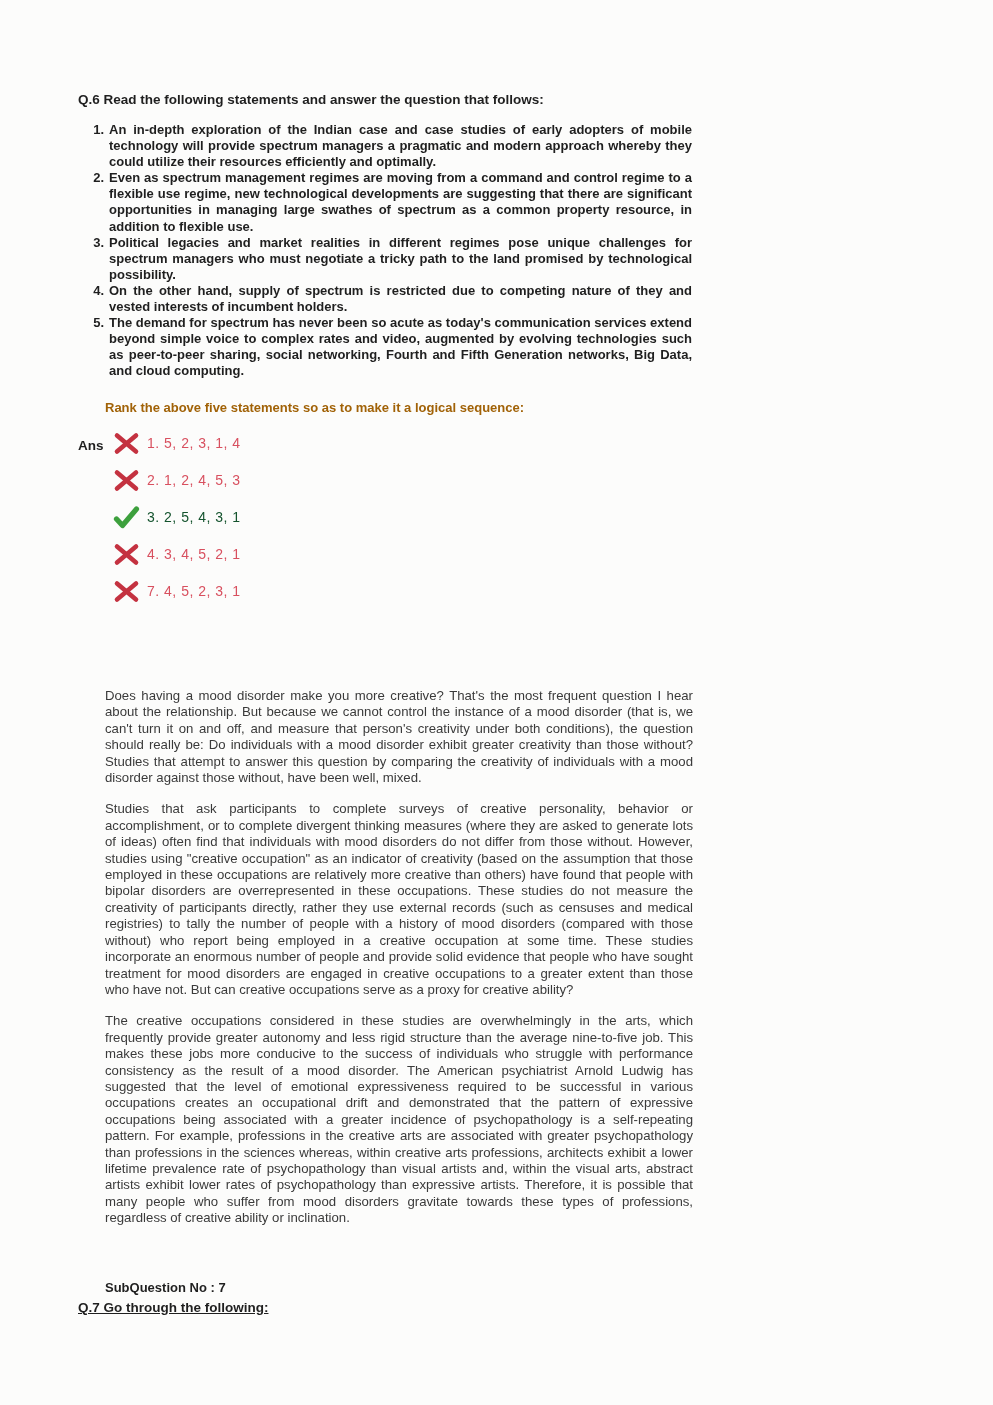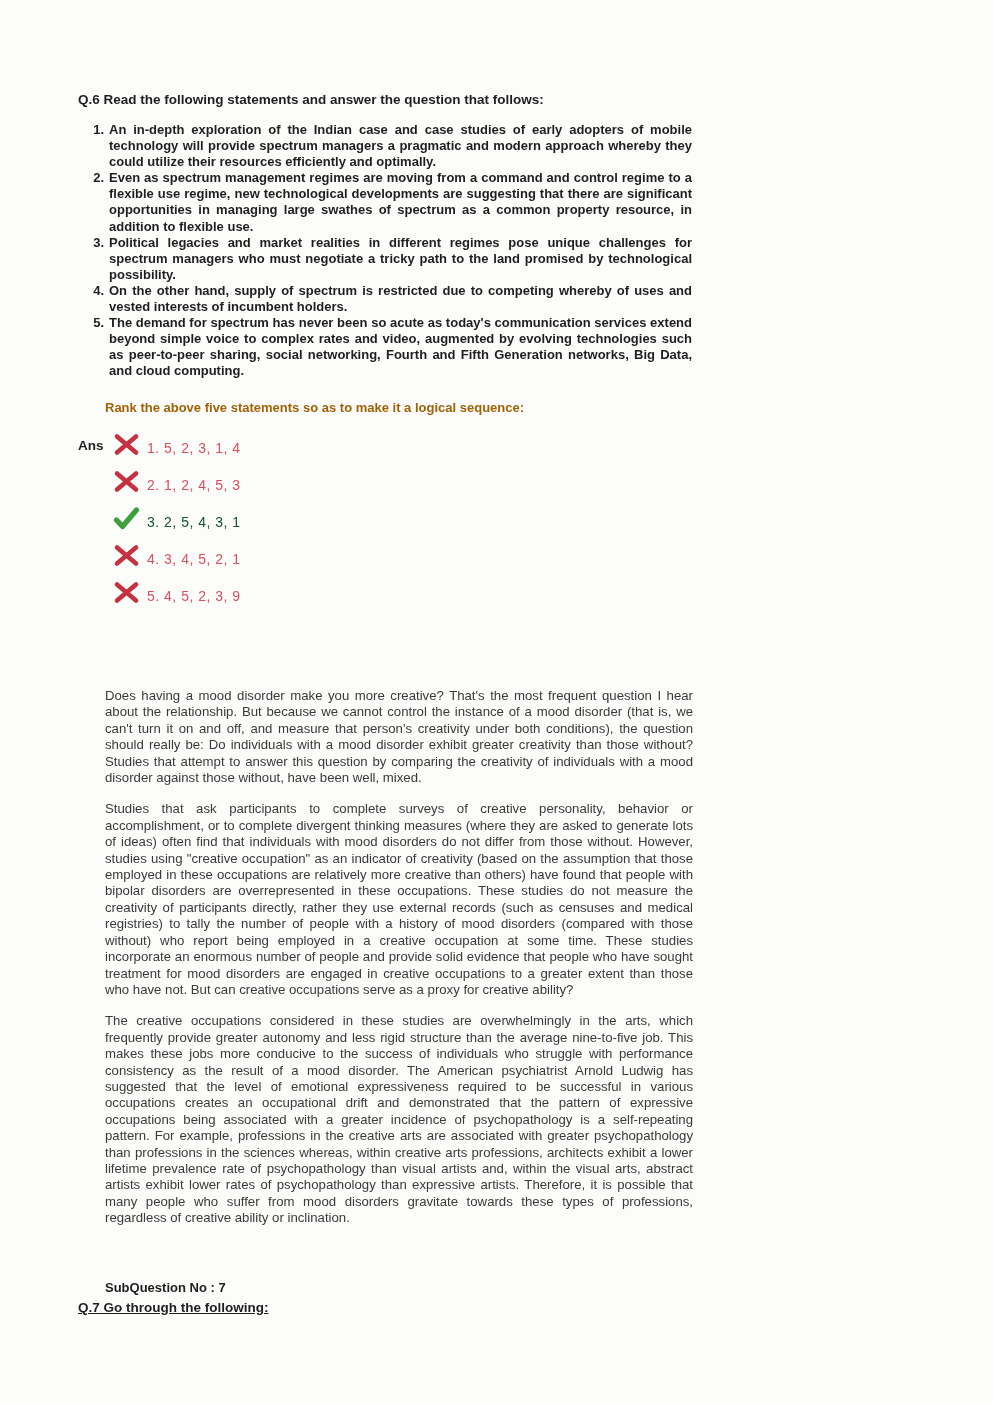--- a/index.html
+++ b/index.html
@@ -29,21 +29,21 @@
     position:absolute; left:105px; top:400px;
     font-size:13px; font-weight:bold; color:#a16207;
   }
 
   .ans-label {
     position:absolute; left:78px; top:438px;
     font-size:13.5px; font-weight:bold; color:#1f1f1f;
   }
 
   .options { position:absolute; left:113px; top:430px; }
-  .option { display:flex; align-items:flex-end; height:26px; margin-bottom:11px; }
+  .option { display:flex; align-items:center; height:26px; margin-bottom:11px; }
   .opt-icon { flex:none; width:27px; height:23px; margin-right:7px; }
   .opt-text { font-size:14px; letter-spacing:0.5px; }
   .option.wrong  .opt-text { color:#d8505f; }
   .option.correct .opt-text { color:#14532d; }
 
   .comprehension {
     position:absolute; left:105px; top:688px; width:588px;
     font-size:13.2px; line-height:16.4px; color:#3a3a3a;
   }
   .comp-heading { font-size:13px; font-weight:bold; color:#1f1f1f; margin-bottom:7px; }
@@ -74,21 +74,21 @@
     <div class="statement">
       <span class="st-num">2.</span>
       <span class="st-text">Even as spectrum management regimes are moving from a command and control regime to a flexible use regime, new technological developments are suggesting that there are significant opportunities in managing large swathes of spectrum as a common property resource, in addition to flexible use.</span>
     </div>
     <div class="statement">
       <span class="st-num">3.</span>
       <span class="st-text">Political legacies and market realities in different regimes pose unique challenges for spectrum managers who must negotiate a tricky path to the land promised by technological possibility.</span>
     </div>
     <div class="statement">
       <span class="st-num">4.</span>
-      <span class="st-text">On the other hand, supply of spectrum is restricted due to competing whereby of uses and vested interests of incumbent holders.</span>
+      <span class="st-text">On the other hand, supply of spectrum is restricted due to competing nature of they and vested interests of incumbent holders.</span>
     </div>
     <div class="statement">
       <span class="st-num">5.</span>
       <span class="st-text">The demand for spectrum has never been so acute as today's communication services extend beyond simple voice to complex rates and video, augmented by evolving technologies such as peer-to-peer sharing, social networking, Fourth and Fifth Generation networks, Big Data, and cloud computing.</span>
     </div>
   </div>
 
   <div class="rank-line">Rank the above five statements so as to make it a logical sequence:</div>
 
   <div class="ans-label">Ans</div>
@@ -130,21 +130,21 @@
       </span>
       <span class="opt-text">4. 3, 4, 5, 2, 1</span>
     </div>
 
     <div class="option wrong">
       <span class="opt-icon">
         <svg width="27" height="23" viewBox="0 0 27 23">
             <path d="M4 3.5 L23 19.5 M23 3.5 L4 19.5" stroke="#c43240" stroke-width="4.6" stroke-linecap="round" fill="none"></path>
           </svg>
       </span>
-      <span class="opt-text">5. 4, 5, 2, 3, 9</span>
+      <span class="opt-text">7. 4, 5, 2, 3, 1</span>
     </div>
 
   </div>
 
   <div class="comprehension">
     <p>Does having a mood disorder make you more creative? That's the most frequent question I hear about the relationship. But because we cannot control the instance of a mood disorder (that is, we can't turn it on and off, and measure that person's creativity under both conditions), the question should really be: Do individuals with a mood disorder exhibit greater creativity than those without? Studies that attempt to answer this question by comparing the creativity of individuals with a mood disorder against those without, have been well, mixed.</p>
     <p>Studies that ask participants to complete surveys of creative personality, behavior or accomplishment, or to complete divergent thinking measures (where they are asked to generate lots of ideas) often find that individuals with mood disorders do not differ from those without. However, studies using "creative occupation" as an indicator of creativity (based on the assumption that those employed in these occupations are relatively more creative than others) have found that people with bipolar disorders are overrepresented in these occupations. These studies do not measure the creativity of participants directly, rather they use external records (such as censuses and medical registries) to tally the number of people with a history of mood disorders (compared with those without) who report being employed in a creative occupation at some time. These studies incorporate an enormous number of people and provide solid evidence that people who have sought treatment for mood disorders are engaged in creative occupations to a greater extent than those who have not. But can creative occupations serve as a proxy for creative ability?</p>
     <p>The creative occupations considered in these studies are overwhelmingly in the arts, which frequently provide greater autonomy and less rigid structure than the average nine-to-five job. This makes these jobs more conducive to the success of individuals who struggle with performance consistency as the result of a mood disorder. The American psychiatrist Arnold Ludwig has suggested that the level of emotional expressiveness required to be successful in various occupations creates an occupational drift and demonstrated that the pattern of expressive occupations being associated with a greater incidence of psychopathology is a self-repeating pattern. For example, professions in the creative arts are associated with greater psychopathology than professions in the sciences whereas, within creative arts professions, architects exhibit a lower lifetime prevalence rate of psychopathology than visual artists and, within the visual arts, abstract artists exhibit lower rates of psychopathology than expressive artists. Therefore, it is possible that many people who suffer from mood disorders gravitate towards these types of professions, regardless of creative ability or inclination.</p>
   </div>
 

